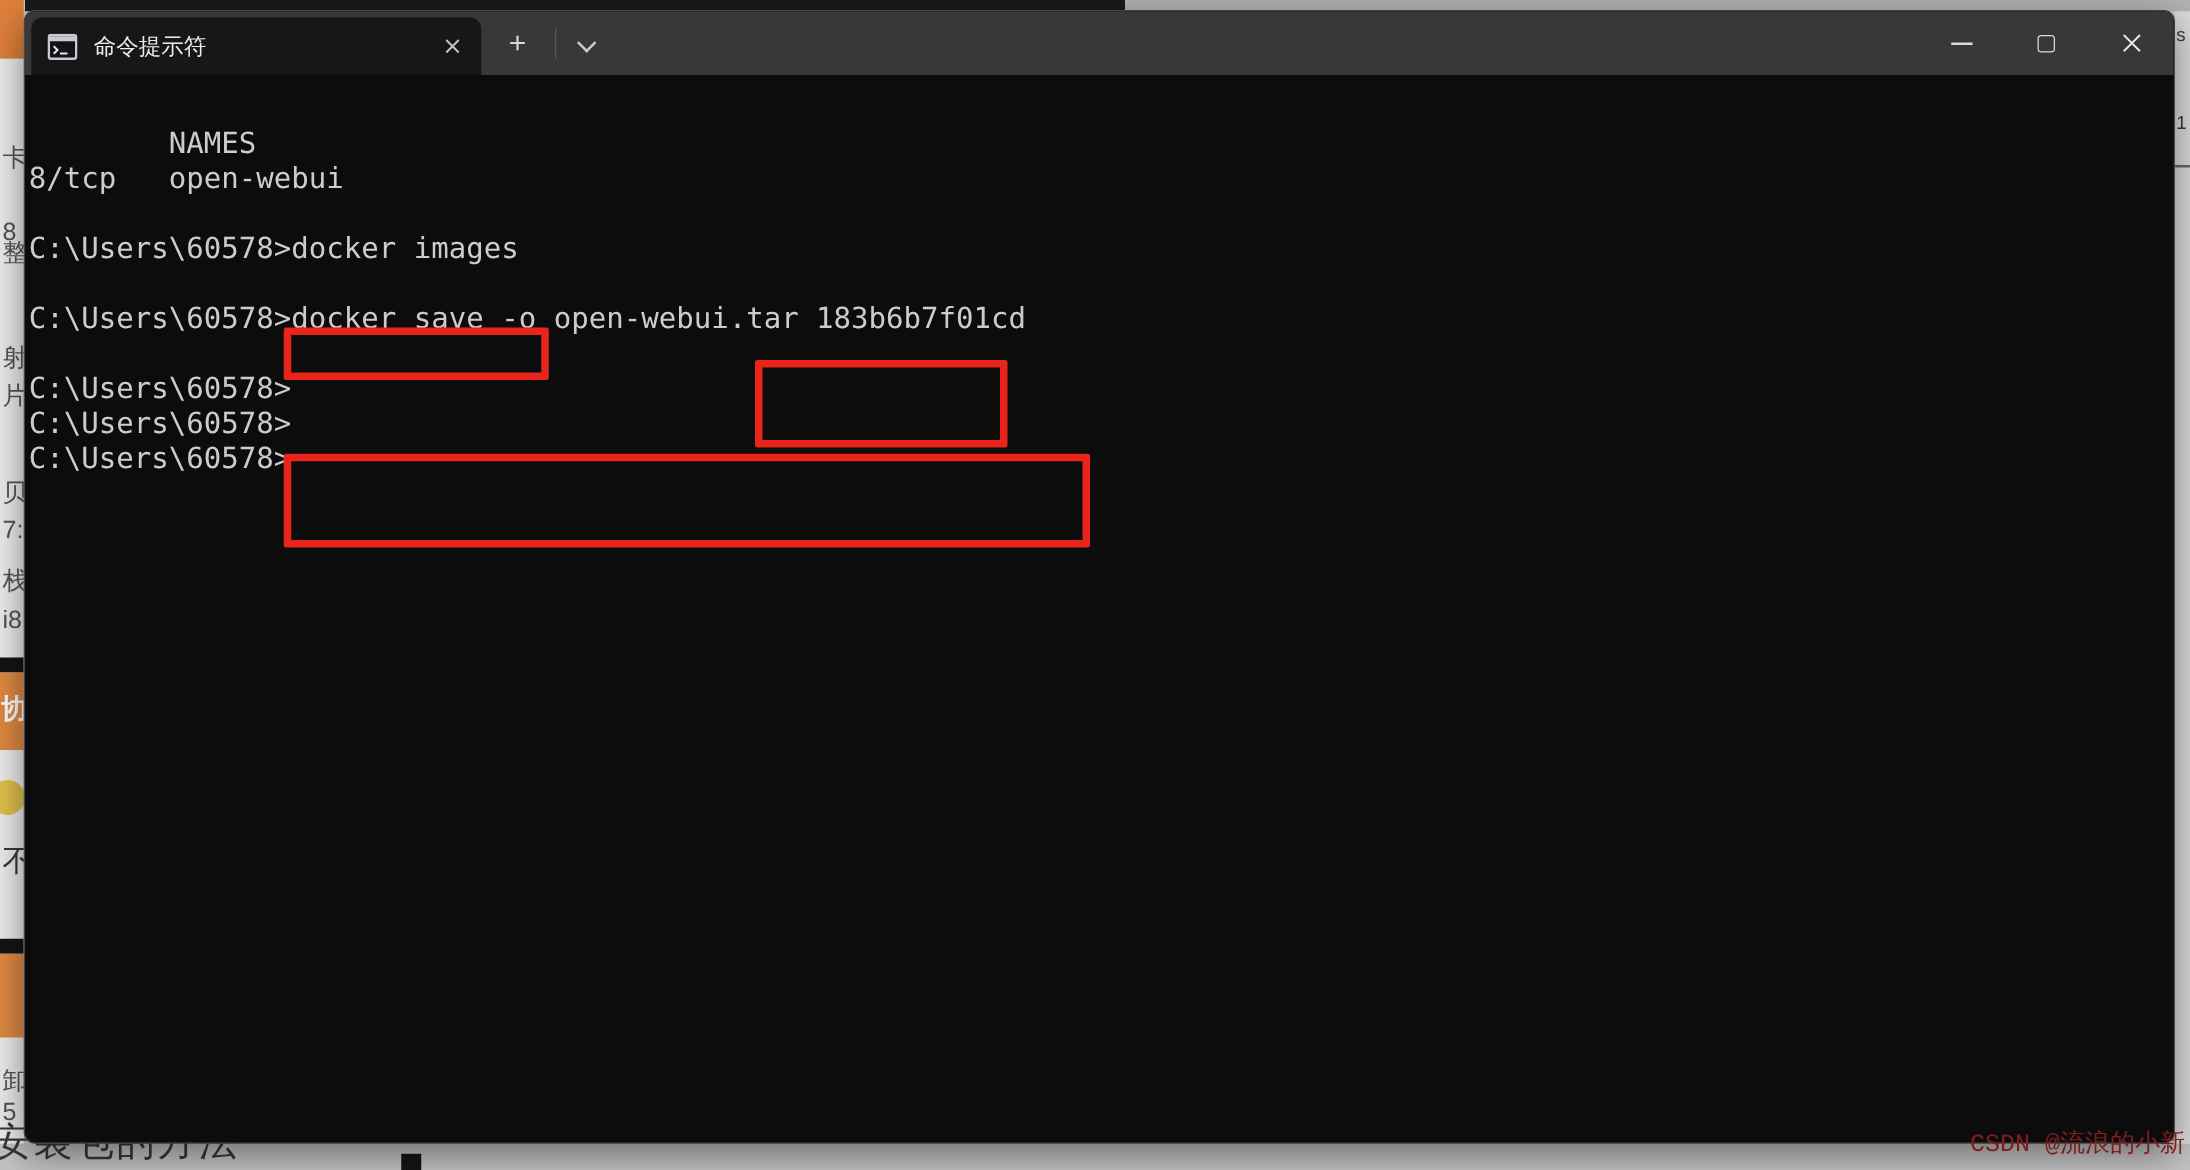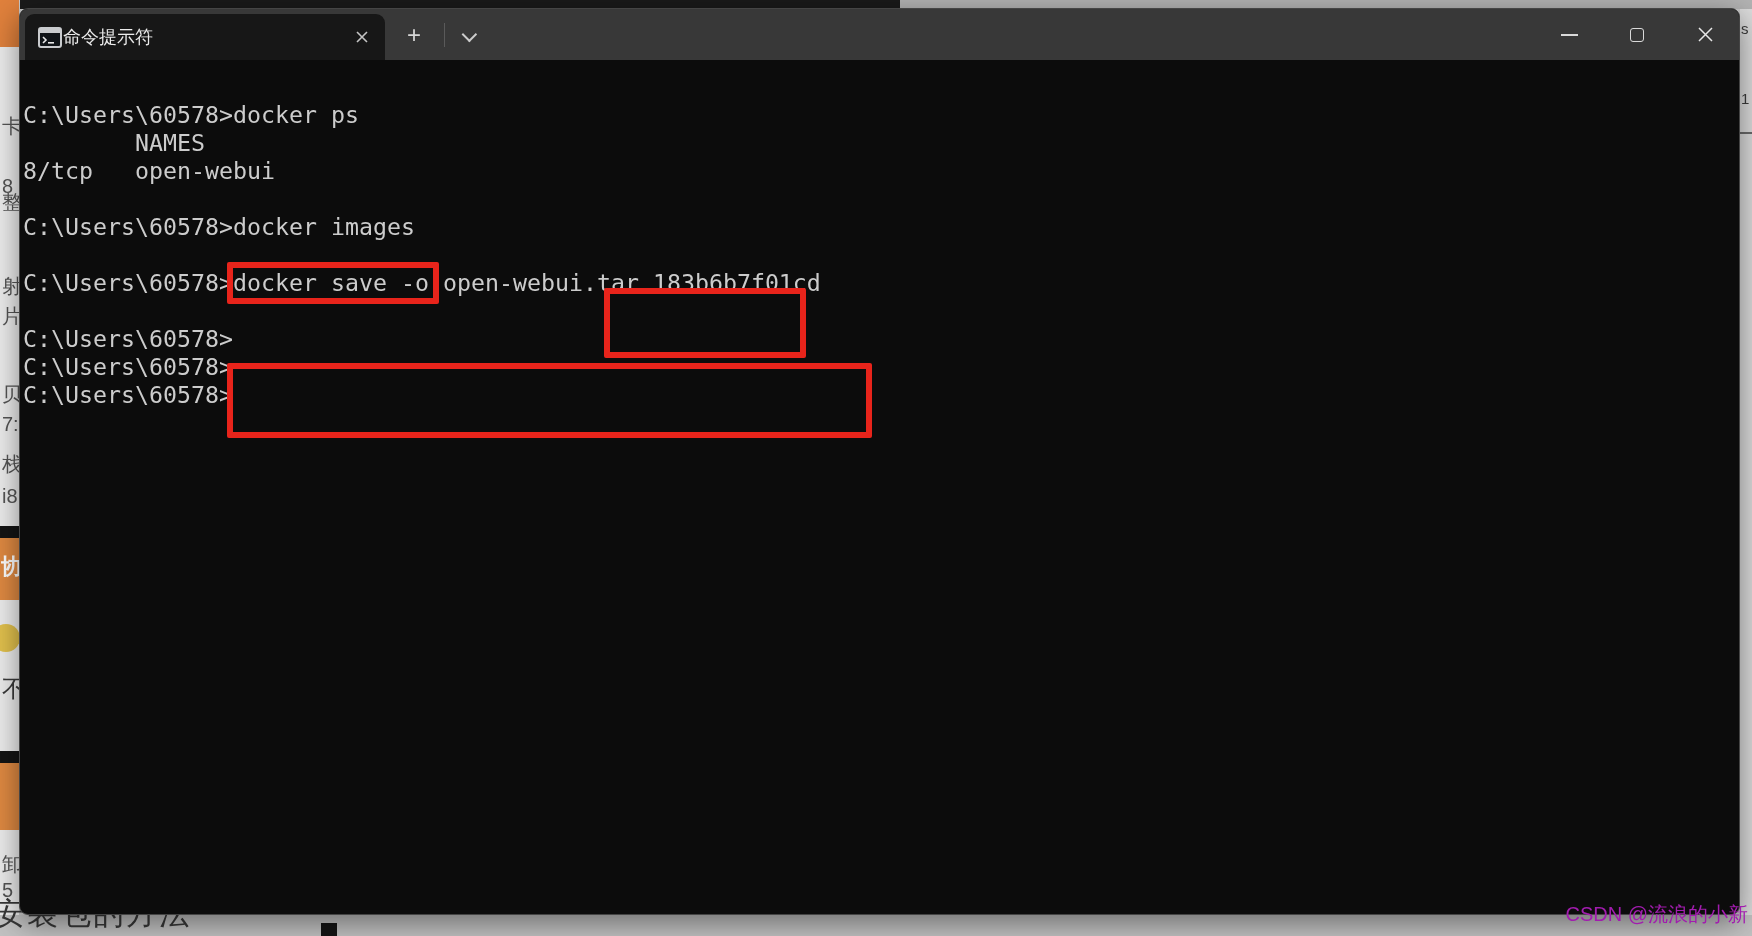--- a/index.html
+++ b/index.html
@@ -33,21 +33,21 @@
   #bg-bottom-square { left:321px; top:923px; width:16px; height:13px; background:#151515; z-index:6; }
 
   
   #window { left:19px; top:8px; width:1721px; height:907px; background:#0c0c0c;
             border:1px solid #454545; border-radius:9px; overflow:hidden; z-index:10;
             box-shadow:0 8px 30px rgba(0,0,0,.45); }
   #titlebar { position:absolute; left:0; top:0; width:100%; height:51px; background:#383838; }
   #tab { position:absolute; left:5px; top:5px; width:360px; height:46px; background:#171717;
          border-radius:9px 9px 0 0; display:flex; align-items:center; }
   #tab-icon { margin-left:13px; width:24px; height:21px; flex:0 0 auto; }
-  #tab-title { margin-left:1px; color:#ececec; font-size:18px; flex:1 1 auto; white-space:nowrap;
+  #tab-title { margin-left:13px; color:#ececec; font-size:18px; flex:1 1 auto; white-space:nowrap;
                overflow:hidden; }
   #tab-close { width:30px; height:30px; margin-right:8px; display:flex; align-items:center;
                justify-content:center; border-radius:4px; }
   #new-tab-btn { position:absolute; left:377px; top:11px; width:34px; height:32px; color:#d6d6d6;
                  font-size:24px; text-align:center; line-height:30px; border-radius:4px; }
   #tab-separator { position:absolute; left:424px; top:14px; width:1px; height:24px; background:#5a5a5a; }
   #tab-dropdown { position:absolute; left:434px; top:11px; width:34px; height:32px; display:flex;
                   align-items:center; justify-content:center; border-radius:4px; }
   .chev { width:11px; height:11px; border-left:2px solid #cccccc; border-bottom:2px solid #cccccc;
           transform:rotate(-45deg) translateY(-3px); }
@@ -61,21 +61,21 @@
   .tline { height:28px; white-space:pre; font-family:"DejaVu Sans Mono", monospace;
            font-size:23.25px; line-height:28px; color:#cccccc; }
 
   
   .red-box { position:absolute; border:6px solid #e8241b; z-index:30; border-radius:2px; }
   #red-box-images   { left:227px; top:262px; width:212px; height:42px; }
   #red-box-image-id { left:604px; top:288px; width:202px; height:70px; }
   #red-box-save     { left:227px; top:363px; width:645px; height:75px; }
 
   
-  #watermark { right:4px; top:901px; color:#a21caf; font-size:20px; z-index:40; white-space:nowrap; }
+  #watermark { right:4px; top:901px; color:#7f1d1d; font-size:20px; z-index:40; white-space:nowrap;font-family:Liberation Mono, monospace; }
 </style>
 </head>
 <body>
 
 <div class="abs" id="bg-top-left"></div>
 <div class="abs" id="bg-top-right"></div>
 <div class="abs" id="bg-orange-corner"></div>
 
 <div class="abs" id="bg-left-strip">
   <span class="frag fr0">卡</span>
@@ -138,21 +138,20 @@
       </div>
       <div class="cap-btn">
         <svg width="17" height="17" viewBox="0 0 17 17">
           <path d="M2 2 L15 15 M15 2 L2 15" stroke="#e8e8e8" stroke-width="1.5"></path>
         </svg>
       </div>
     </div>
   </div>
 
   <div id="terminal">
-    <div class="tline">C:\Users\60578&gt;docker ps</div>
     <div class="tline">        NAMES</div>
     <div class="tline">8/tcp   open-webui</div>
     <div class="tline"></div>
     <div class="tline">C:\Users\60578&gt;docker images</div>
     <div class="tline"></div>
     <div class="tline">C:\Users\60578&gt;docker save -o open-webui.tar 183b6b7f01cd</div>
     <div class="tline"></div>
     <div class="tline">C:\Users\60578&gt;</div>
     <div class="tline">C:\Users\60578&gt;</div>
     <div class="tline">C:\Users\60578&gt;</div>

